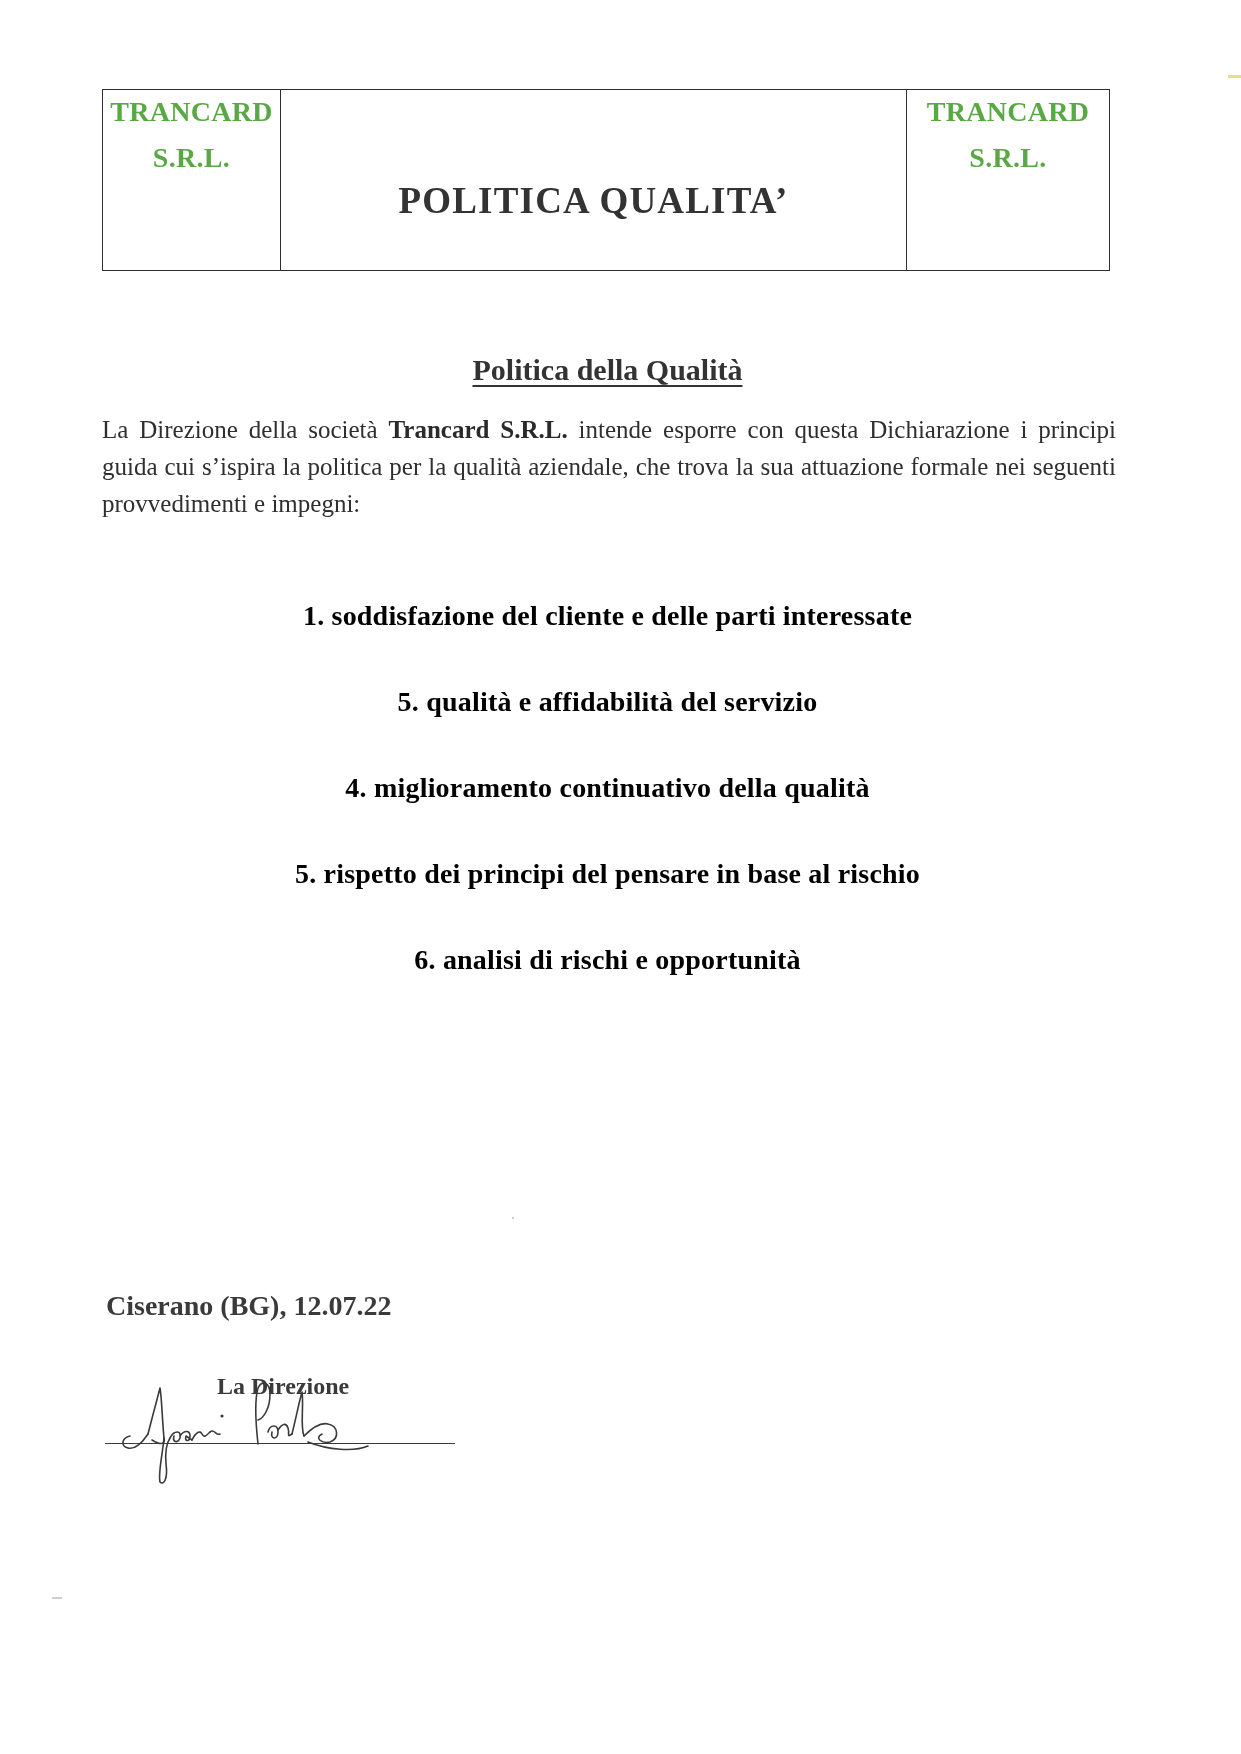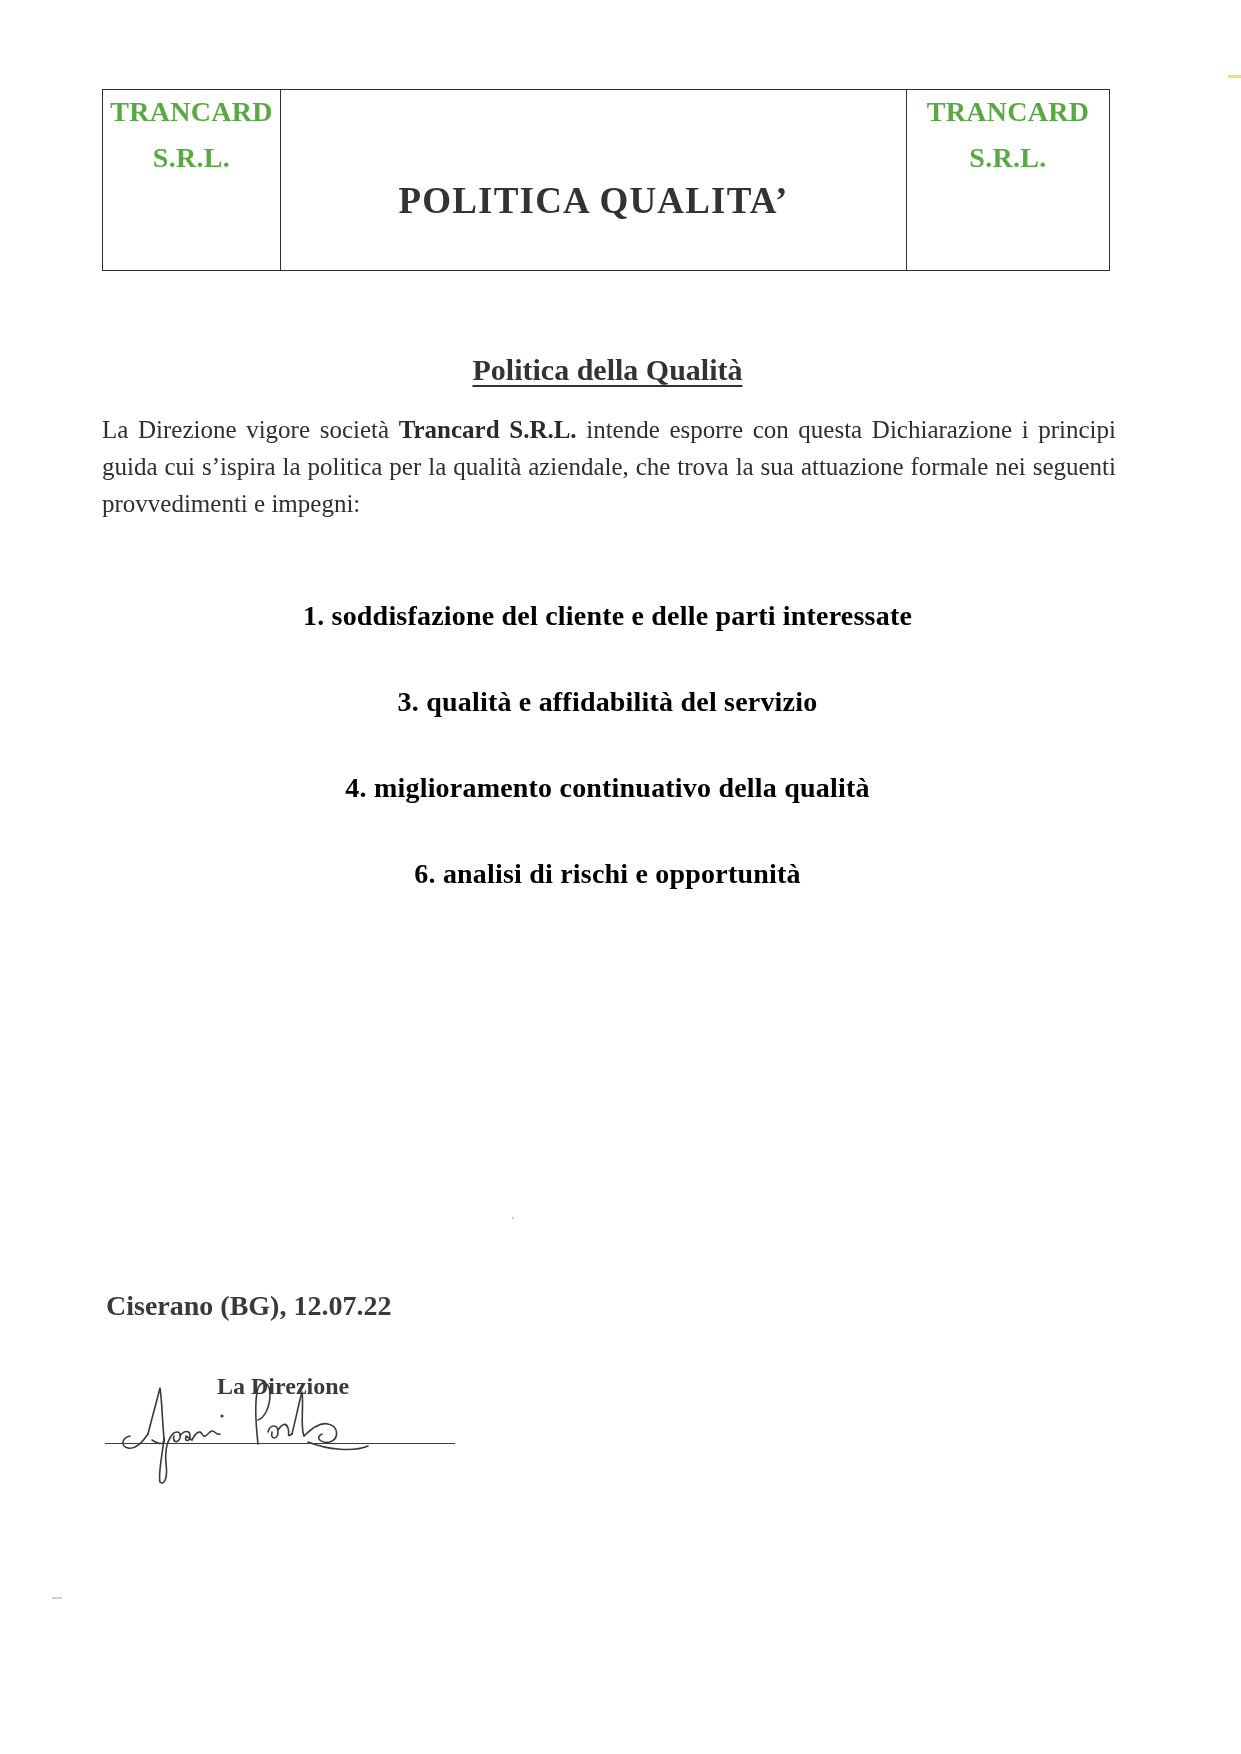--- a/index.html
+++ b/index.html
@@ -168,26 +168,27 @@
     <div class="cell cell-right">
       <div class="brand line1">TRANCARD</div>
       <div class="brand line2">S.R.L.</div>
     </div>
   </div>
 
   <div class="section-heading">
     <span>Politica della Qualità</span>
   </div>
 
-  <div class="intro"><span>La Direzione vigore società </span><b>Trancard S.R.L.</b><span> intende esporre con questa Dichiarazione i principi guida cui s’ispira la politica per la qualità aziendale, che trova la sua attuazione formale nei seguenti provvedimenti e impegni:</span></div>
+  <div class="intro"><span>La Direzione della società </span><b>Trancard S.R.L.</b><span> intende esporre con questa Dichiarazione i principi guida cui s’ispira la politica per la qualità aziendale, che trova la sua attuazione formale nei seguenti provvedimenti e impegni:</span></div>
 
   <div class="items">
     <div class="item">1. soddisfazione del cliente e delle parti interessate</div>
-    <div class="item">3. qualità e affidabilità del servizio</div>
+    <div class="item">5. qualità e affidabilità del servizio</div>
     <div class="item">4. miglioramento continuativo della qualità</div>
+    <div class="item">5. rispetto dei principi del pensare in base al rischio</div>
     <div class="item">6. analisi di rischi e opportunità</div>
   </div>
 
   <div class="place-date">Ciserano (BG), 12.07.22</div>
   <div class="signer">La Direzione</div>
   <div class="sign-line"></div>
 
   <svg class="signature" viewBox="0 0 270 115" xmlns="http://www.w3.org/2000/svg">
     <g fill="none" stroke="#3a3a3a" stroke-width="1.6" stroke-linecap="round" stroke-linejoin="round">
 

